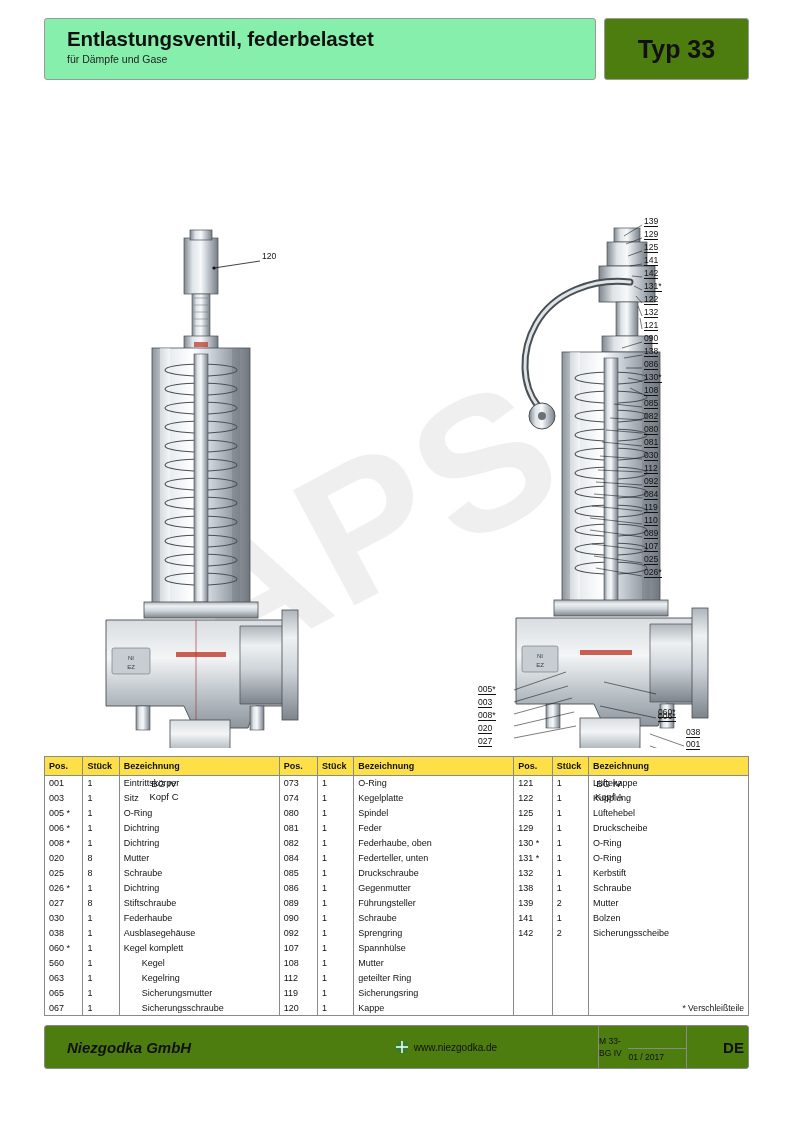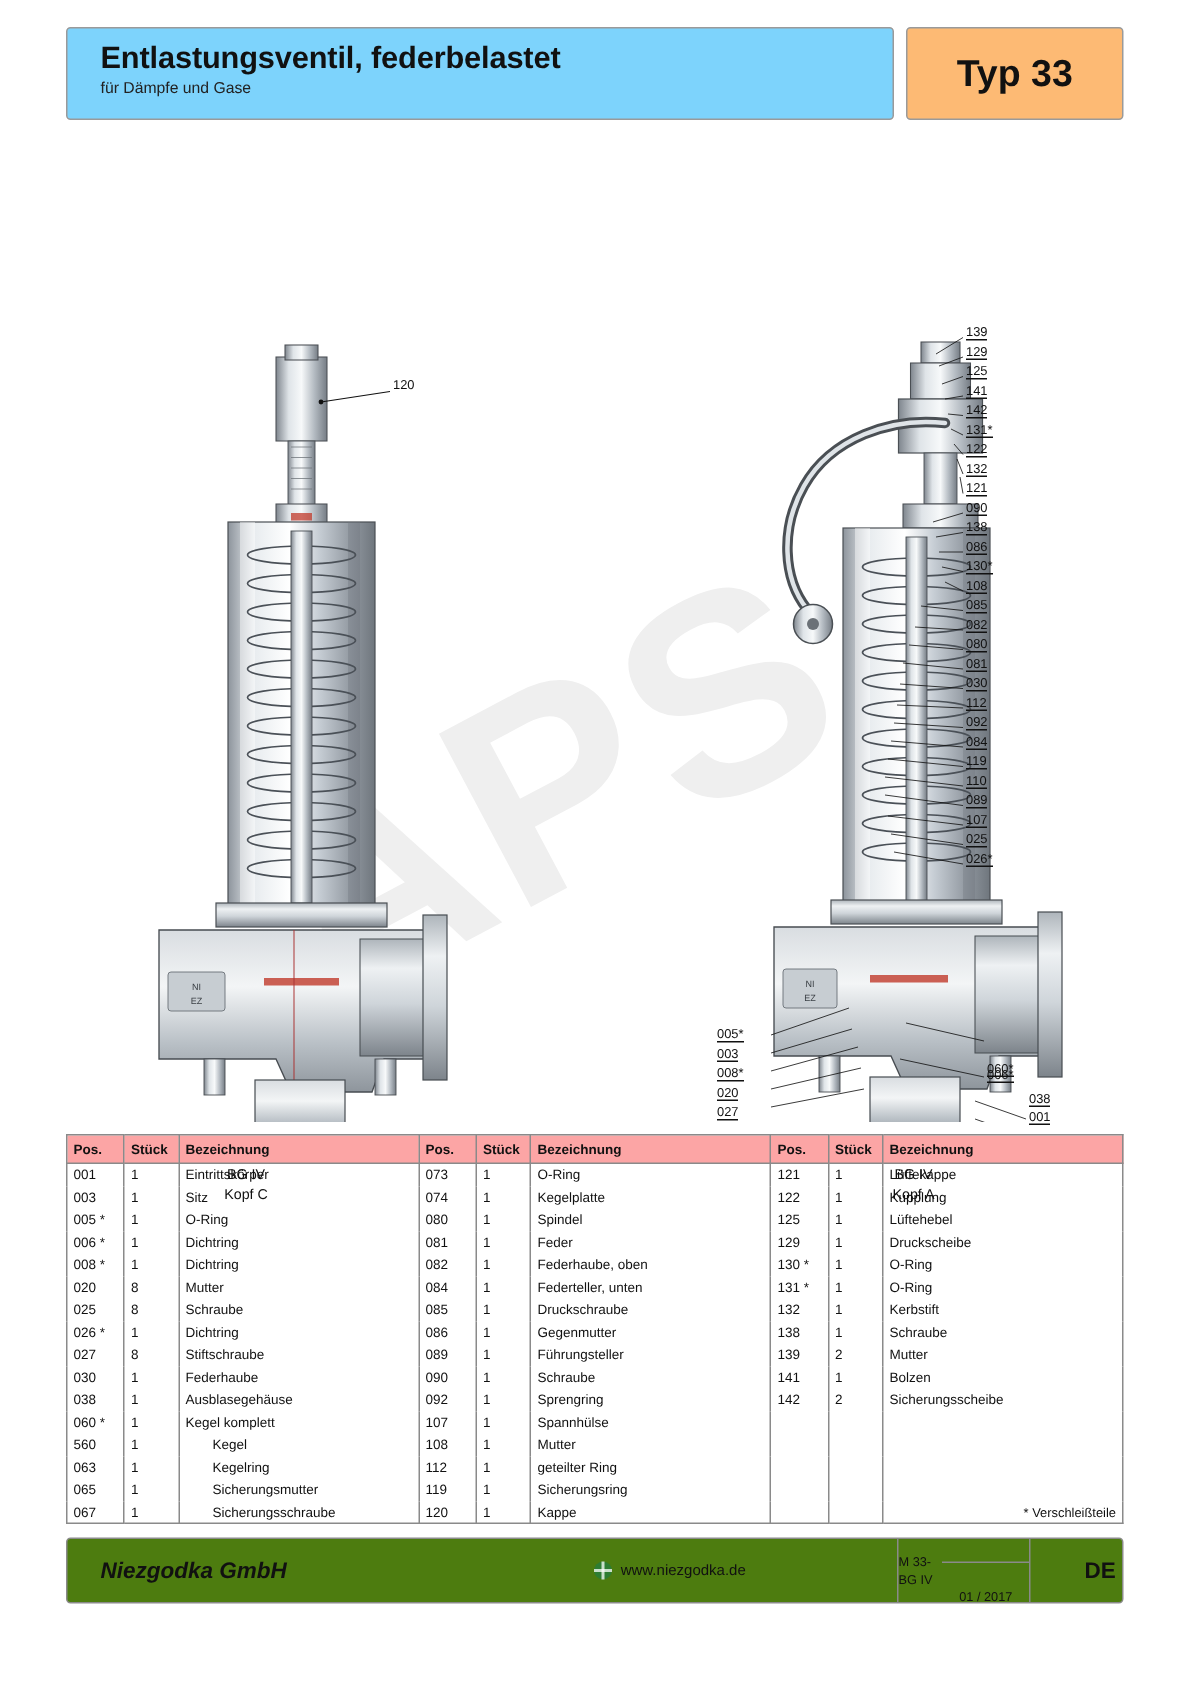--- a/index.html
+++ b/index.html
@@ -23,41 +23,41 @@
     display: flex;
     align-items: stretch;
     height: 62px;
     gap: 8px;
   }
   .header-title-box {
     flex: 1 1 auto;
     border: 1px solid #9a9a9a;
     border-radius: 3px;
     padding: 9px 0 0 22px;
-    background: #7dd3fc;
+    background: #86efac;
   }
   .header-title {
     font-size: 20.5px;
     font-weight: bold;
     letter-spacing: -0.1px;
     line-height: 1.05;
   }
   .header-sub {
     font-size: 10.5px;
     margin-top: 3px;
     color: #222;
   }
   .header-type-box {
     width: 145px;
     border: 1px solid #9a9a9a;
     border-radius: 3px;
     display: flex;
     align-items: center;
     justify-content: center;
-    background: #fdba74;
+    background: #4d7c0f;
   }
   .header-type {
     font-size: 25px;
     font-weight: bold;
   }
 
   
   .drawing {
     position: relative;
     height: 662px;
@@ -97,21 +97,21 @@
 
   
   .parts-wrap { margin-top: 8px; }
   table.parts {
     width: 100%;
     border-collapse: collapse;
     font-size: 9px;
     border: 1px solid #8a8a8a;
   }
   table.parts th {
-    background: #fca5a5;
+    background: #fde047;
     font-weight: bold;
     font-size: 9px;
     border: 1px solid #8a8a8a;
     padding: 4px 4px;
     text-align: left;
     height: 19px;
   }
   table.parts td {
     border-left: 1px solid #8a8a8a;
     border-right: 1px solid #8a8a8a;
@@ -179,21 +179,21 @@
   }
   .footer-doc {
     flex: 0 0 88px;
     border-left: 1px solid #8a8a8a;
     display: flex;
     align-items: center;
     justify-content: center;
     font-size: 8.5px;
     line-height: 1.45;
   }
-  .footer-doc .line2 { border-top: 1px solid #8a8a8a; width:100%; text-align:center; padding-top:16px; margin-top:18px;}
+  .footer-doc .line2 { border-top: 1px solid #8a8a8a; width:100%; text-align:left; padding-top:2px; margin-top:18px;}
   .footer-lang {
     flex: 0 0 62px;
     border-left: 1px solid #8a8a8a;
     display:flex; align-items:center; justify-content:center;
     font-size: 15px; font-weight: bold; padding-left: 32px;
   }
 </style>
 </head>
 <body>
 

